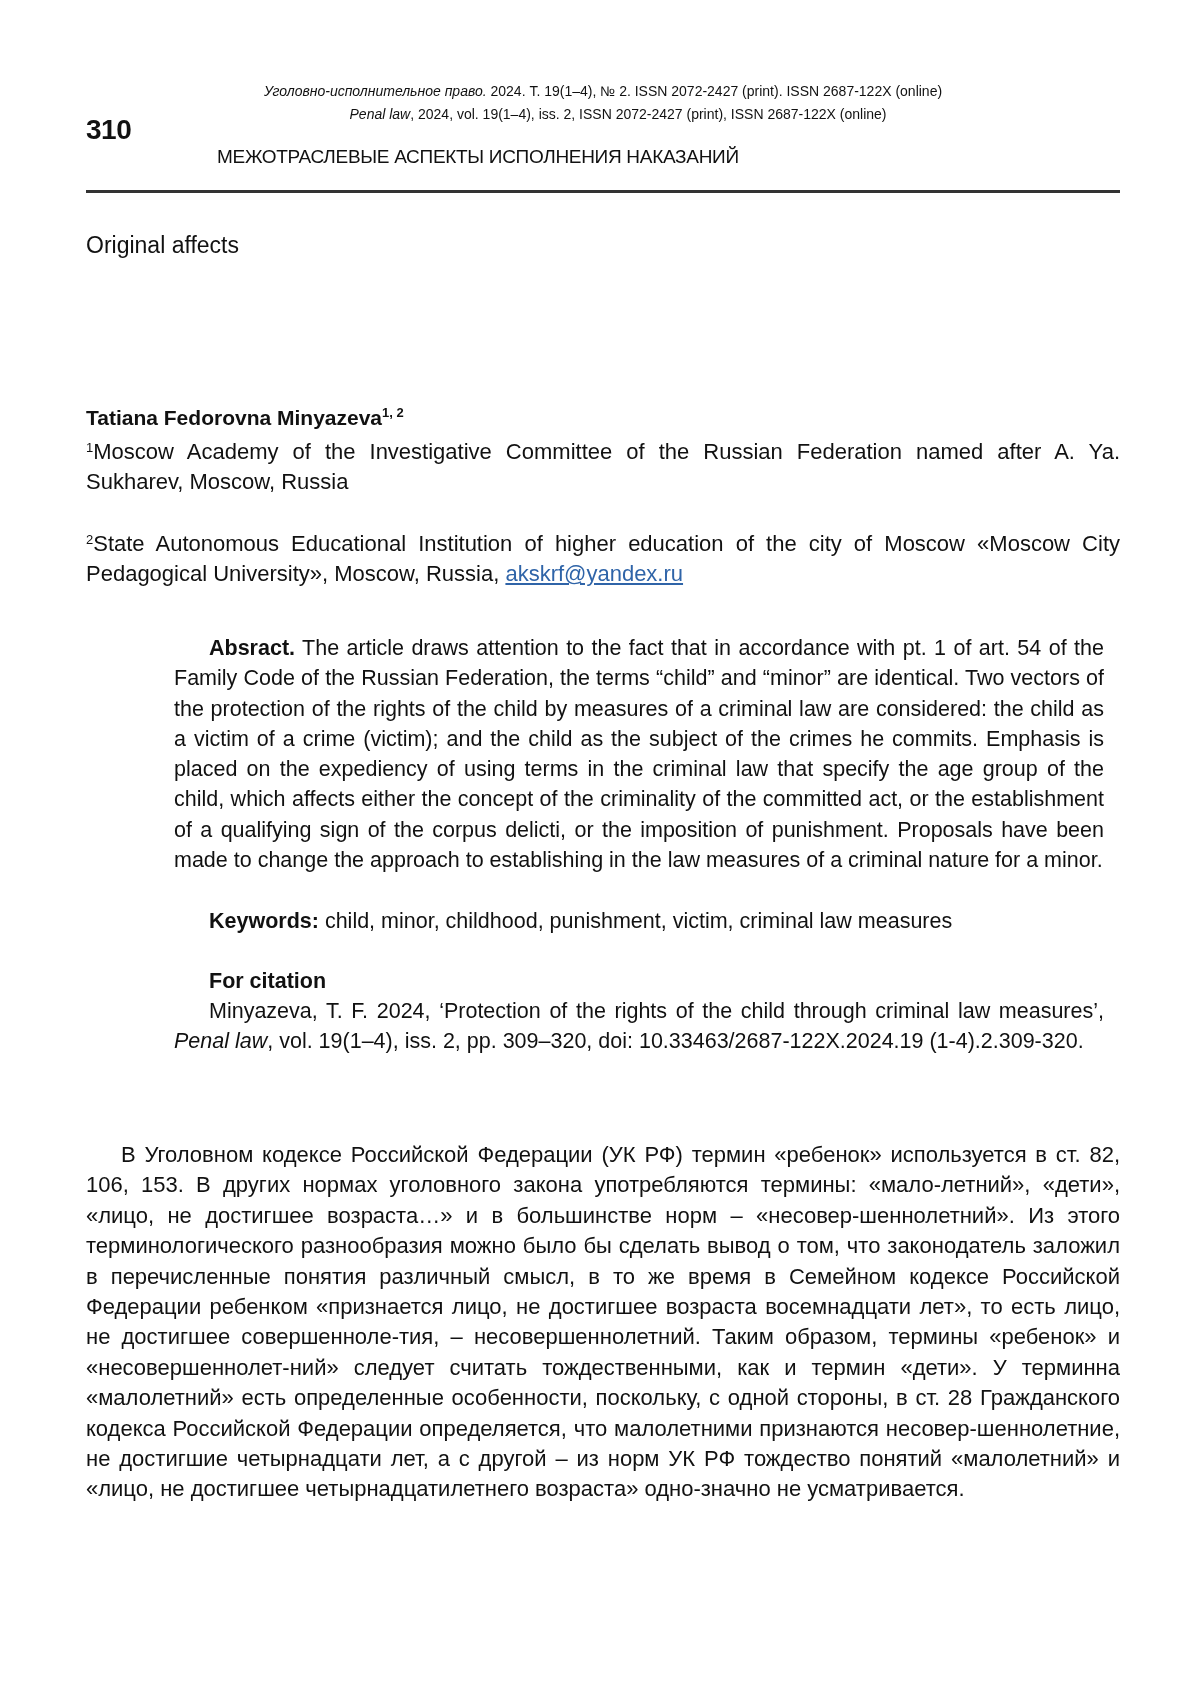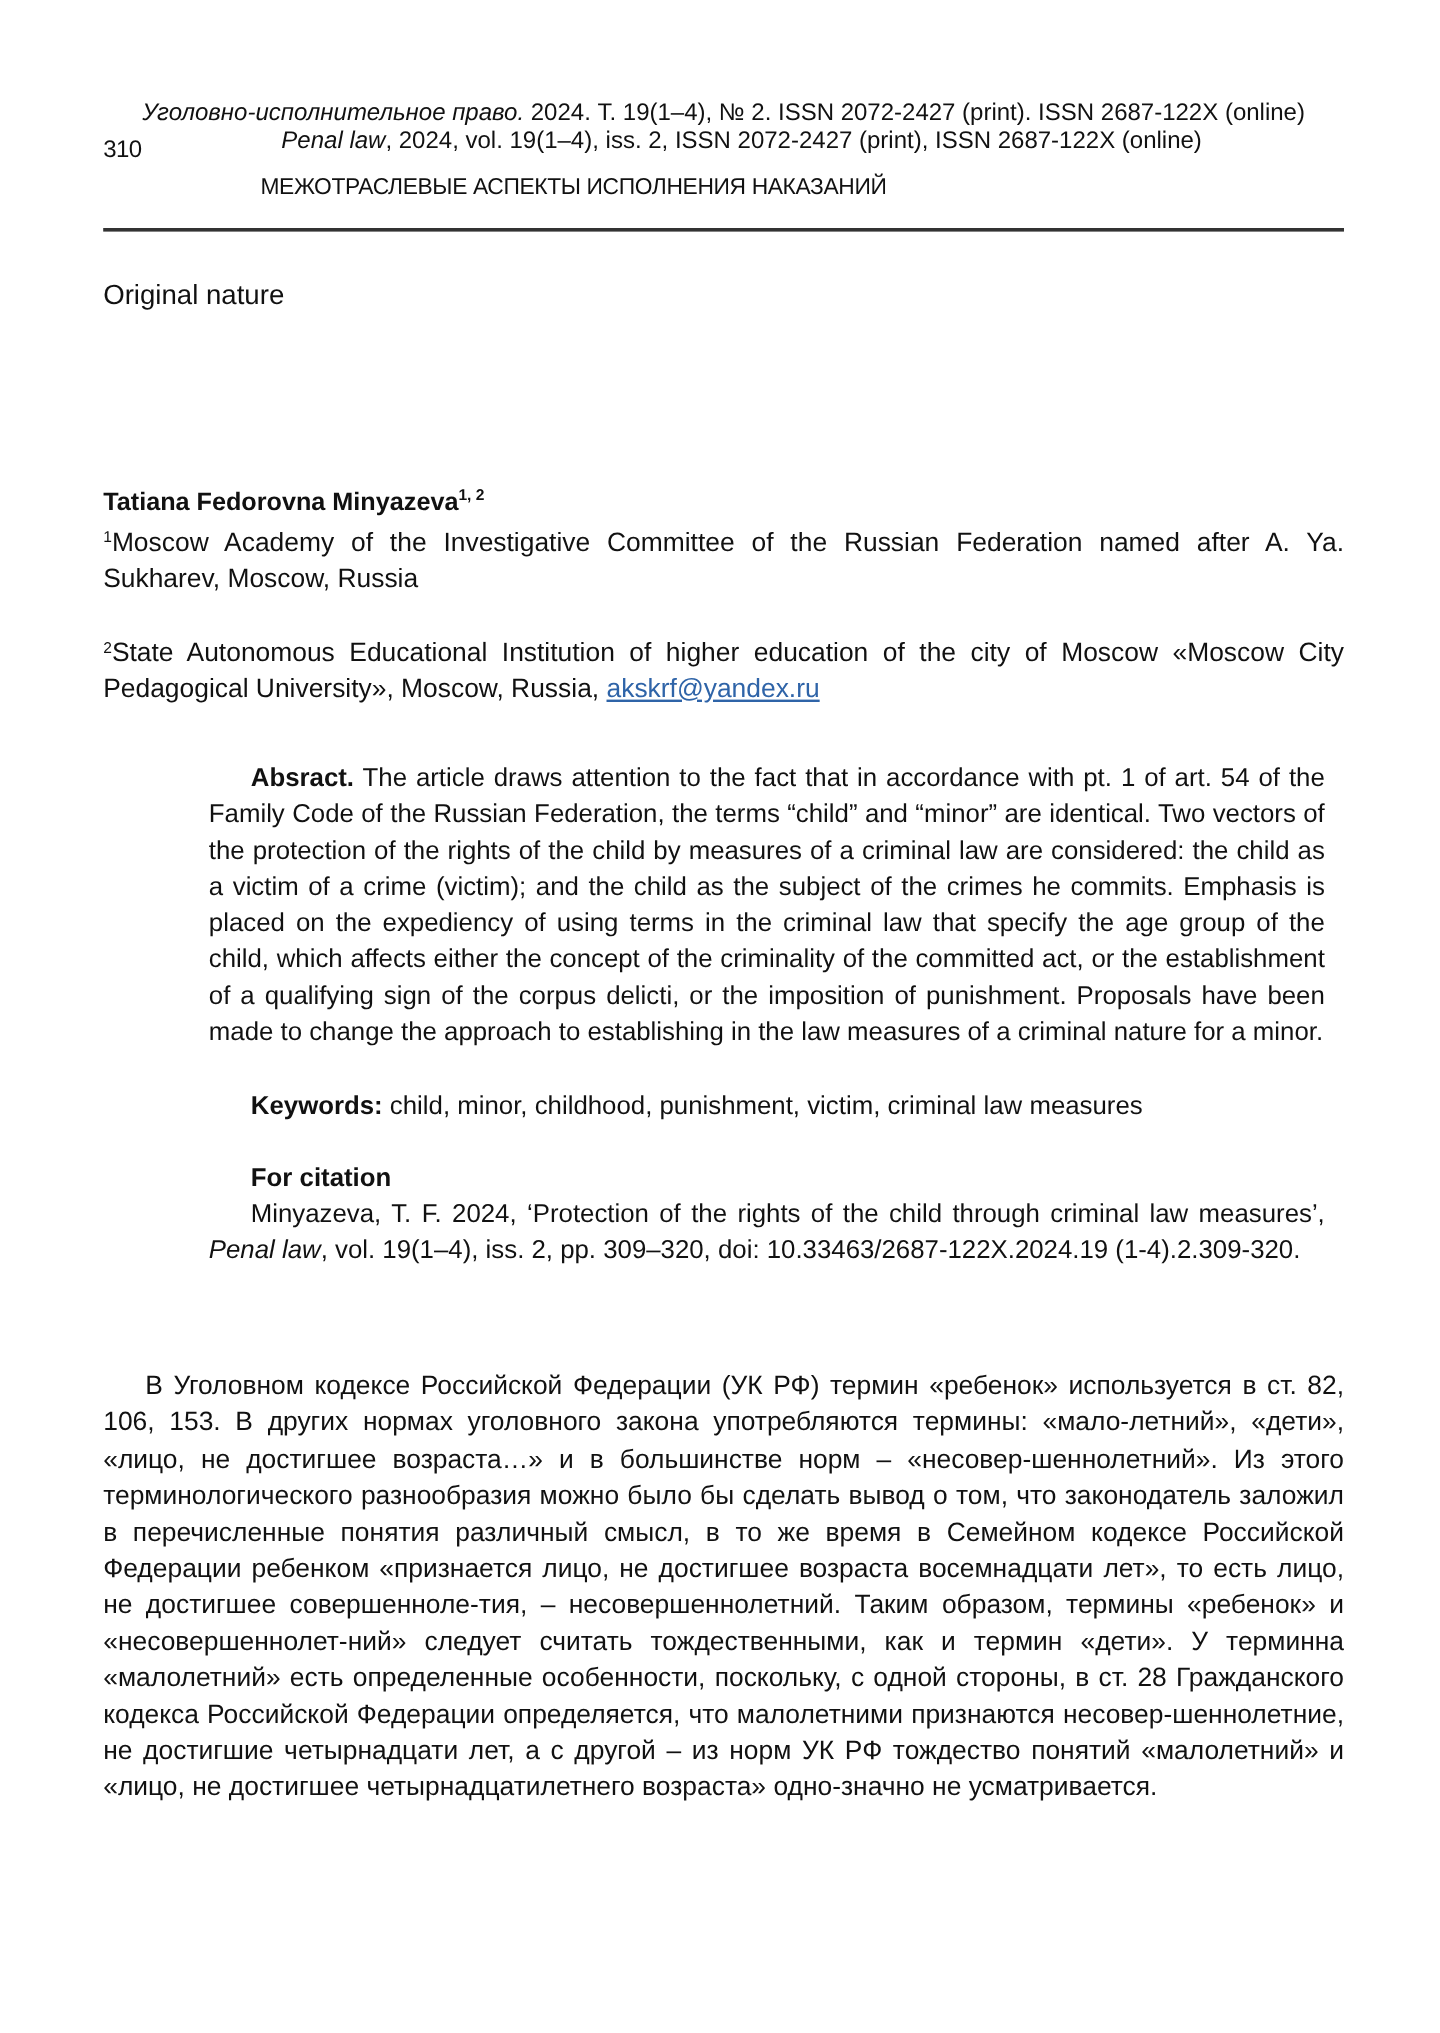--- a/index.html
+++ b/index.html
@@ -1,23 +1,23 @@
 <!DOCTYPE html>
 <html><head>
 <meta charset="utf-8">
 <style>
   html, body { margin: 0; padding: 0; background: #ffffff; }
   body { width: 1200px; height: 1694px; position: relative; overflow: hidden; color: #111; font-family: "Liberation Sans", sans-serif; }
   .page { position: absolute; left: 86px; top: 0; width: 1034px; }
 
-  .hdr-journal { position: absolute; left: 0; width: 1034px; text-align: center; font-size: 20px; color: #111; white-space: nowrap; }
+  .hdr-journal { position: absolute; left: 0; width: 1034px; text-align: center; font-size: 14px; color: #111; white-space: nowrap; }
   .hdr-journal i { font-style: italic; }
   .hdr-ru { top: 83px; }
   .hdr-en { top: 106px; left: 30px; width: 1004px; }
-  .page-num { position: absolute; left: 0; top: 114px; font-size: 20px; font-weight: normal; letter-spacing: -0.5px; }
+  .page-num { position: absolute; left: 0; top: 114px; font-size: 28px; font-weight: bold; letter-spacing: -0.5px; }
   .section { position: absolute; top: 146px; left: 131px; font-size: 19px; letter-spacing: -0.3px; white-space: nowrap; }
   .rule { position: absolute; left: 0; top: 190px; width: 1034px; height: 3px; background: #333; }
 
   .art-type { position: absolute; top: 232px; left: 0; font-size: 23px; }
   .title { position: absolute; top: 290px; left: 0; width: 1034px; text-align: center; font-size: 31px; font-weight: bold; line-height: 37px; }
 
   .author { position: absolute; top: 405px; left: 0; font-size: 21px; font-weight: bold; }
   .author sup { font-size: 13px; }
   .affil { position: absolute; left: 0; width: 1034px; font-size: 22px; line-height: 30px; text-align: justify; }
   .affil sup { font-size: 13px; vertical-align: 7px; }
@@ -40,21 +40,21 @@
 <body>
 
 <div class="page">
 
   <div class="hdr-journal hdr-ru"><i>Уголовно-исполнительное право.</i><span> 2024. Т. 19(1–4), № 2. ISSN 2072-2427 (print). ISSN 2687-122X (online)</span></div>
   <div class="hdr-journal hdr-en"><i>Penal law</i><span>, 2024, vol. 19(1–4), iss. 2, ISSN  2072-2427 (print), ISSN 2687-122X (online)</span></div>
   <div class="page-num">310</div>
   <div class="section">МЕЖОТРАСЛЕВЫЕ АСПЕКТЫ ИСПОЛНЕНИЯ НАКАЗАНИЙ</div>
   <div class="rule"></div>
 
-  <div class="art-type">Original nature</div>
+  <div class="art-type">Original affects</div>
 
   <div class="title">
   </div>
 
   <div class="author"><span>Tatiana Fedorovna Minyazeva</span><sup>1, 2</sup></div>
 
   <div class="affil affil1"><sup>1</sup><span>Moscow Academy of the Investigative Committee of the Russian Federation named after A. Ya. Sukharev, Moscow, Russia</span></div>
   <div class="affil affil2"><sup>2</sup><span>State Autonomous Educational Institution of higher education of the city of Moscow «Moscow City Pedagogical University», Moscow, Russia, </span><a class="email">akskrf@yandex.ru</a></div>
 
   <div class="abstract abs-text">

